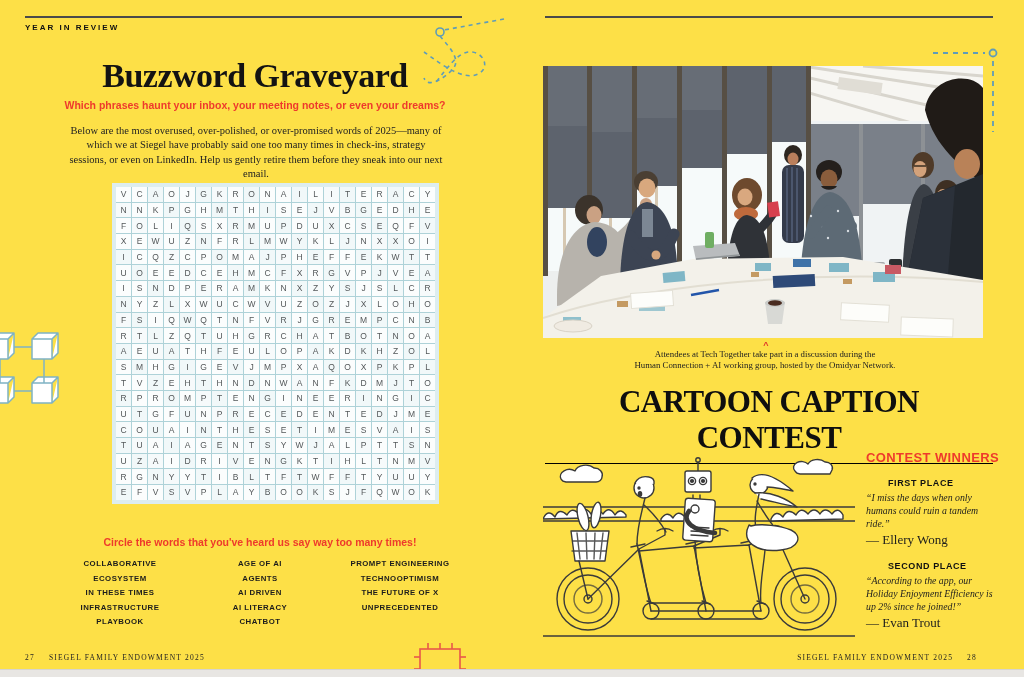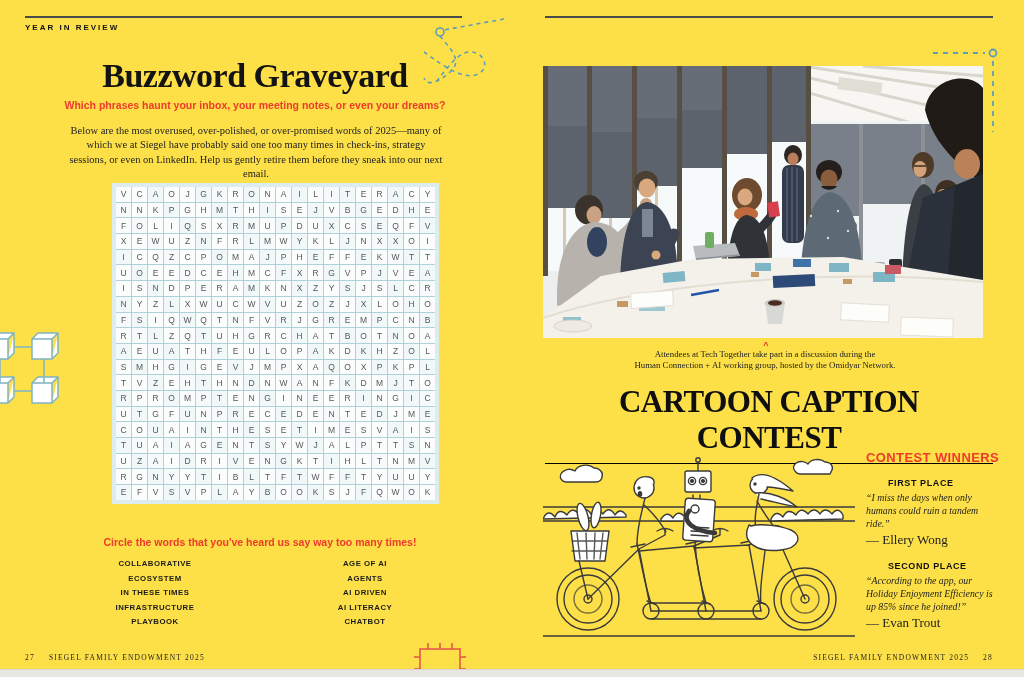--- a/index.html
+++ b/index.html
@@ -23,21 +23,21 @@
   .ws-cell:nth-child(7n){background:#f6fafb;}
 
   .circle-prompt{font-size:10.5px;font-weight:bold;text-align:center;}
   .word-list{display:flex;}
   .word-col{flex:1;text-align:center;}
   .word-item{font-size:7.8px;font-weight:bold;letter-spacing:0.5px;line-height:14.5px;color:#1c1c1c;}
 
   .footer{font-family:"Liberation Serif",serif;font-size:7.5px;letter-spacing:1.2px;color:#222;}
   .footer .pn{margin:0 14px 0 0;}
   .footer-r{text-align:right;}
-  .footer-r .pn{margin:0 0 0 14px;}
+  .footer-r .pn{margin:0 16px 0 14px;}
 
   
   .photo-frame{overflow:hidden;}
   .caret{color:#e0392b;font-size:9px;font-weight:bold;text-align:center;line-height:8px;}
   .caption{font-family:"Liberation Serif",serif;font-size:8.8px;line-height:1.3;
            text-align:center;color:#222;}
   .cc-title{font-family:"Liberation Serif",serif;font-weight:bold;font-size:31px;letter-spacing:-0.5px;
             text-align:center;color:#0f0f0f;border-bottom:1px solid #000000;padding-bottom:7px;}
   .cw-head{font-size:13px;font-weight:bold;letter-spacing:0.4px;}
   .cw-place{font-size:9px;font-weight:bold;letter-spacing:0.6px;color:#111;margin-top:13px;padding-left:22px;}
@@ -494,20 +494,26 @@
         <div class="word-item">IN THESE TIMES</div>
         <div class="word-item">INFRASTRUCTURE</div>
         <div class="word-item">PLAYBOOK</div>
       </div>
       <div class="word-col">
         <div class="word-item">AGE OF AI</div>
         <div class="word-item">AGENTS</div>
         <div class="word-item">AI DRIVEN</div>
         <div class="word-item">AI LITERACY</div>
         <div class="word-item">CHATBOT</div>
+      </div>
+      <div class="word-col">
+        <div class="word-item">PROMPT ENGINEERING</div>
+        <div class="word-item">TECHNOOPTIMISM</div>
+        <div class="word-item">THE FUTURE OF X</div>
+        <div class="word-item">UNPRECEDENTED</div>
       </div>
     </div>
 
   <div class="abs footer" style="left:25px;top:653px;">
     <span class="pn">27</span><span>SIEGEL FAMILY ENDOWMENT 2025</span>
   </div>
 
   <div class="abs top-rule" style="left:545px;top:16px;width:448px;"></div>
 
   <svg class="abs" style="left:933px;top:44px;" width="72" height="92" viewBox="0 0 72 92">
@@ -794,21 +800,21 @@
     </g>
   </svg>
 
   <div class="abs" style="left:866px;top:450px;width:138px;">
     <div class="cw-head" style="color:#ee3a2c;">CONTEST WINNERS</div>
     <div>
         <div class="cw-place">FIRST PLACE</div>
         <div class="cw-quote">“I miss the days when only humans could ruin a tandem ride.”</div>
         <div class="cw-author">— Ellery Wong</div>
         <div class="cw-place">SECOND PLACE</div>
-        <div class="cw-quote">“According to the app, our Holiday Enjoyment Efficiency is up 85% since he joined!”</div>
+        <div class="cw-quote">“According to the app, our Holiday Enjoyment Efficiency is up 2% since he joined!”</div>
         <div class="cw-author">— Evan Trout</div>
       </div>
   </div>
 
   <div class="abs footer footer-r" style="left:700px;top:653px;width:293px;">
     <span>SIEGEL FAMILY ENDOWMENT 2025</span><span class="pn">28</span>
   </div>
 
   <svg class="abs" style="left:412px;top:643px;" width="60" height="34" viewBox="0 0 60 34">
     <g fill="none" stroke="#e8574a" stroke-width="1.6">

